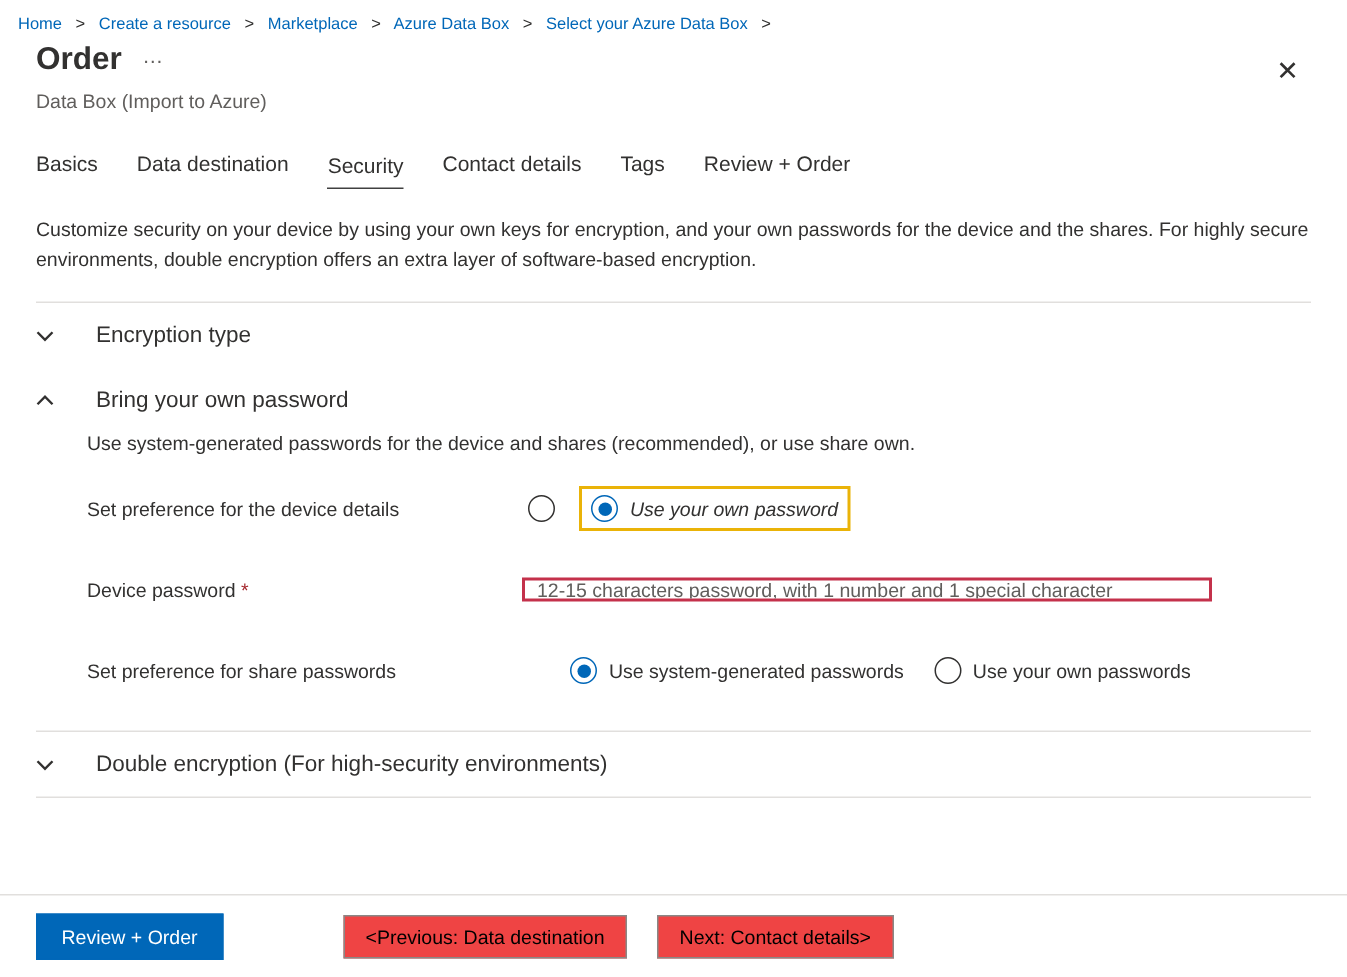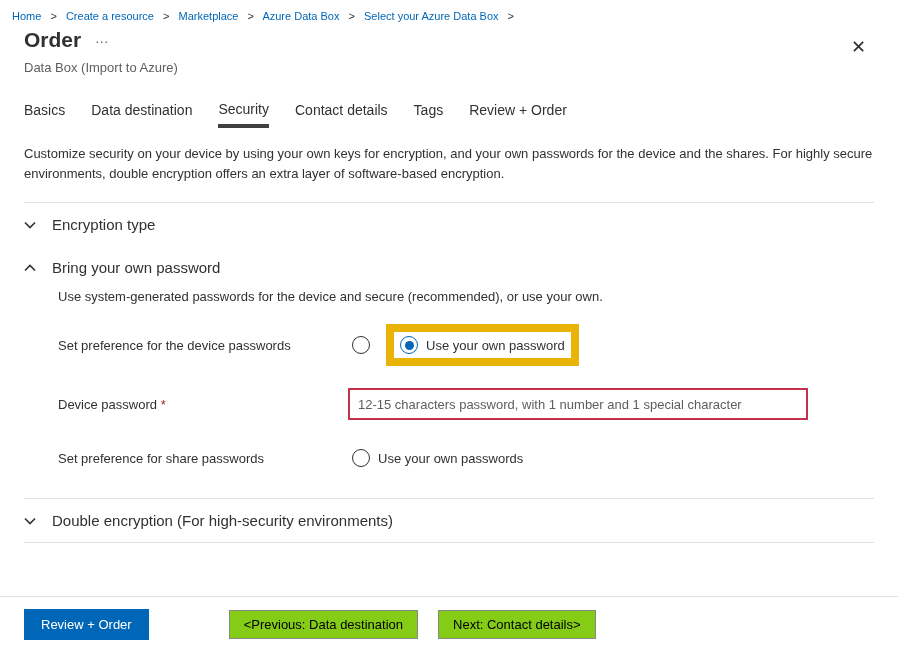--- a/index.html
+++ b/index.html
@@ -15,48 +15,48 @@
   a { color: #0067b8; text-decoration: none; cursor: pointer; }
   .breadcrumb { padding: 10px 12px 2px; font-size: 11px; }
   .breadcrumb span.sep { color: #323130; margin: 0 6px; }
   .header-row { padding: 4px 24px 0; display:flex; align-items:flex-start; justify-content:space-between; }
   .page-title { font-size: 21px; font-weight: 600; margin-right: 10px; display:inline-block; }
   .title-dots { color:#605e5c; font-size:14px; letter-spacing:1px; position:relative; top:-4px; }
   .close-x { font-size:18px; color:#323130; padding:8px 8px 0 0; cursor:pointer;}
   .subtitle { padding: 2px 24px 18px; color:#605e5c; font-size:13px; }
   .tabs { display:flex; gap:26px; padding: 0 24px; border-bottom:none;align-items:center; }
   .tab { padding:8px 0 10px; font-size:14px; color:#323130; cursor:pointer; }
-  .tab.active { font-weight:400; border-bottom:4px solid #404040; color:#323130; padding-bottom:7px; }
+  .tab.active { font-weight:400; border-bottom:1px solid #404040; color:#323130; padding-bottom:7px; }
   .desc { padding:16px 24px 18px; line-height:1.55; font-size:13px; color:#323130;}
   .hr { border-top:1px solid #e1dfdd; margin:0 24px; }
-  .section-row { display:flex; align-items:center; padding:13px 24px; cursor:pointer; }
+  .section-row { display:flex; align-items:center; padding:13px 24px; cursor:pointer;gap:12px; }
   .section-row .chev { width:28px; display:inline-flex; }
   .section-row .section-title { font-size:15px; }
   .section-body { padding: 0 24px 10px 58px; }
   .section-intro { color:#323130; font-size:13px; padding: 0 0 16px 0; }
   .form-row { display:flex; align-items:center; min-height:40px; padding:4px 0 4px 0; }
   .form-label { width:290px; font-size:13px; color:#323130; flex-shrink:0; }
   .req { color:#a4262c; }
   .options { display:flex; gap:12px; align-items:center; flex-wrap:wrap; }
   .radio-wrap { display:flex; align-items:center; gap:8px; cursor:pointer; padding:2px 4px; }
-  .radio-wrap.highl { border:8px solid #eab308; padding: 4px 6px; }
+  .radio-wrap.highl { border:2px solid #eab308; padding: 4px 6px; font-style: italic; }
   .radio { width:18px; height:18px; border-radius:50%; border:1.5px solid #323130; position:relative; flex-shrink:0; }
   .radio.sel { border-color:#0067b8; }
   .radio.sel::after { content:""; position:absolute; inset:3.5px; border-radius:50%; background:#0067b8; }
   .pw-input {
-    width:460px; height:32px; border:2px solid #c4314b; padding:3px 8px;
+    width:460px; height:16px; border:2px solid #c4314b; padding:3px 8px;
     font-family:inherit; font-size:13px; color:#605e5c; background:#fff;
   }
   .pw-input::placeholder { color:#605e5c; }
   .footer {
     position:absolute; left:0; right:0; bottom:0; height:55px;
     border-top:1px solid #e1dfdd; display:flex; align-items:center; gap:20px;
     padding:0 24px; background:#fff;
   }
-  .btn { padding:6px 14px; font-size:13px; cursor:pointer; border:1px solid #8a8886; background:#84cc16; font-family:inherit; }
+  .btn { padding:6px 14px; font-size:13px; cursor:pointer; border:1px solid #8a8886; background:#ef4444; font-family:inherit; }
   .btn.primary { background:#0067b8; color:#fff; border-color:#0067b8; padding:7px 16px; }
   svg.chev-svg { width:12px; height:12px; }
 </style>
 </head>
 <body>
 
 <div class="breadcrumb">
   <a>Home</a>
   <span class="sep">&gt;</span>
   <a>Create a resource</a>
@@ -102,45 +102,49 @@
 <div class="section-row">
   <span class="chev">
     <svg class="chev-svg" viewBox="0 0 12 12">
         <path d="M1 8.5 L6 3.5 L11 8.5" fill="none" stroke="#323130" stroke-width="1.6"></path>
       </svg>
   </span>
   <span class="section-title">Bring your own password</span>
 </div>
 
 <div class="section-body">
-  <div class="section-intro">Use system-generated passwords for the device and secure (recommended), or use your own.</div>
+  <div class="section-intro">Use system-generated passwords for the device and shares (recommended), or use share own.</div>
 
   <div class="form-row">
-    <div class="form-label">Set preference for the device passwords</div>
+    <div class="form-label">Set preference for the device details</div>
     <div class="options">
       <label class="radio-wrap">
         <span class="radio"></span>
       </label>
       <label class="radio-wrap highl">
         <span class="radio sel"></span>
         <span>Use your own password</span>
       </label>
     </div>
   </div>
 
   <div class="form-row" style="margin-top:14px;">
     <div class="form-label">
       <span>Device password</span> <span class="req">*</span>
     </div>
     <input class="pw-input" type="text" placeholder="12-15 characters password, with 1 number and 1 special character" style="">
   </div>
 
-  <div class="form-row" style="margin-top:14px;">
+  <div class="form-row" style="margin-top:14px;gap:28px;">
     <div class="form-label">Set preference for share passwords</div>
     <div class="options">
+      <label class="radio-wrap">
+        <span class="radio sel"></span>
+        <span>Use system-generated passwords</span>
+      </label>
       <label class="radio-wrap">
         <span class="radio"></span>
         <span>Use your own passwords</span>
       </label>
     </div>
   </div>
 </div>
 
 <div class="hr" style="margin-top:10px;"></div>
 

